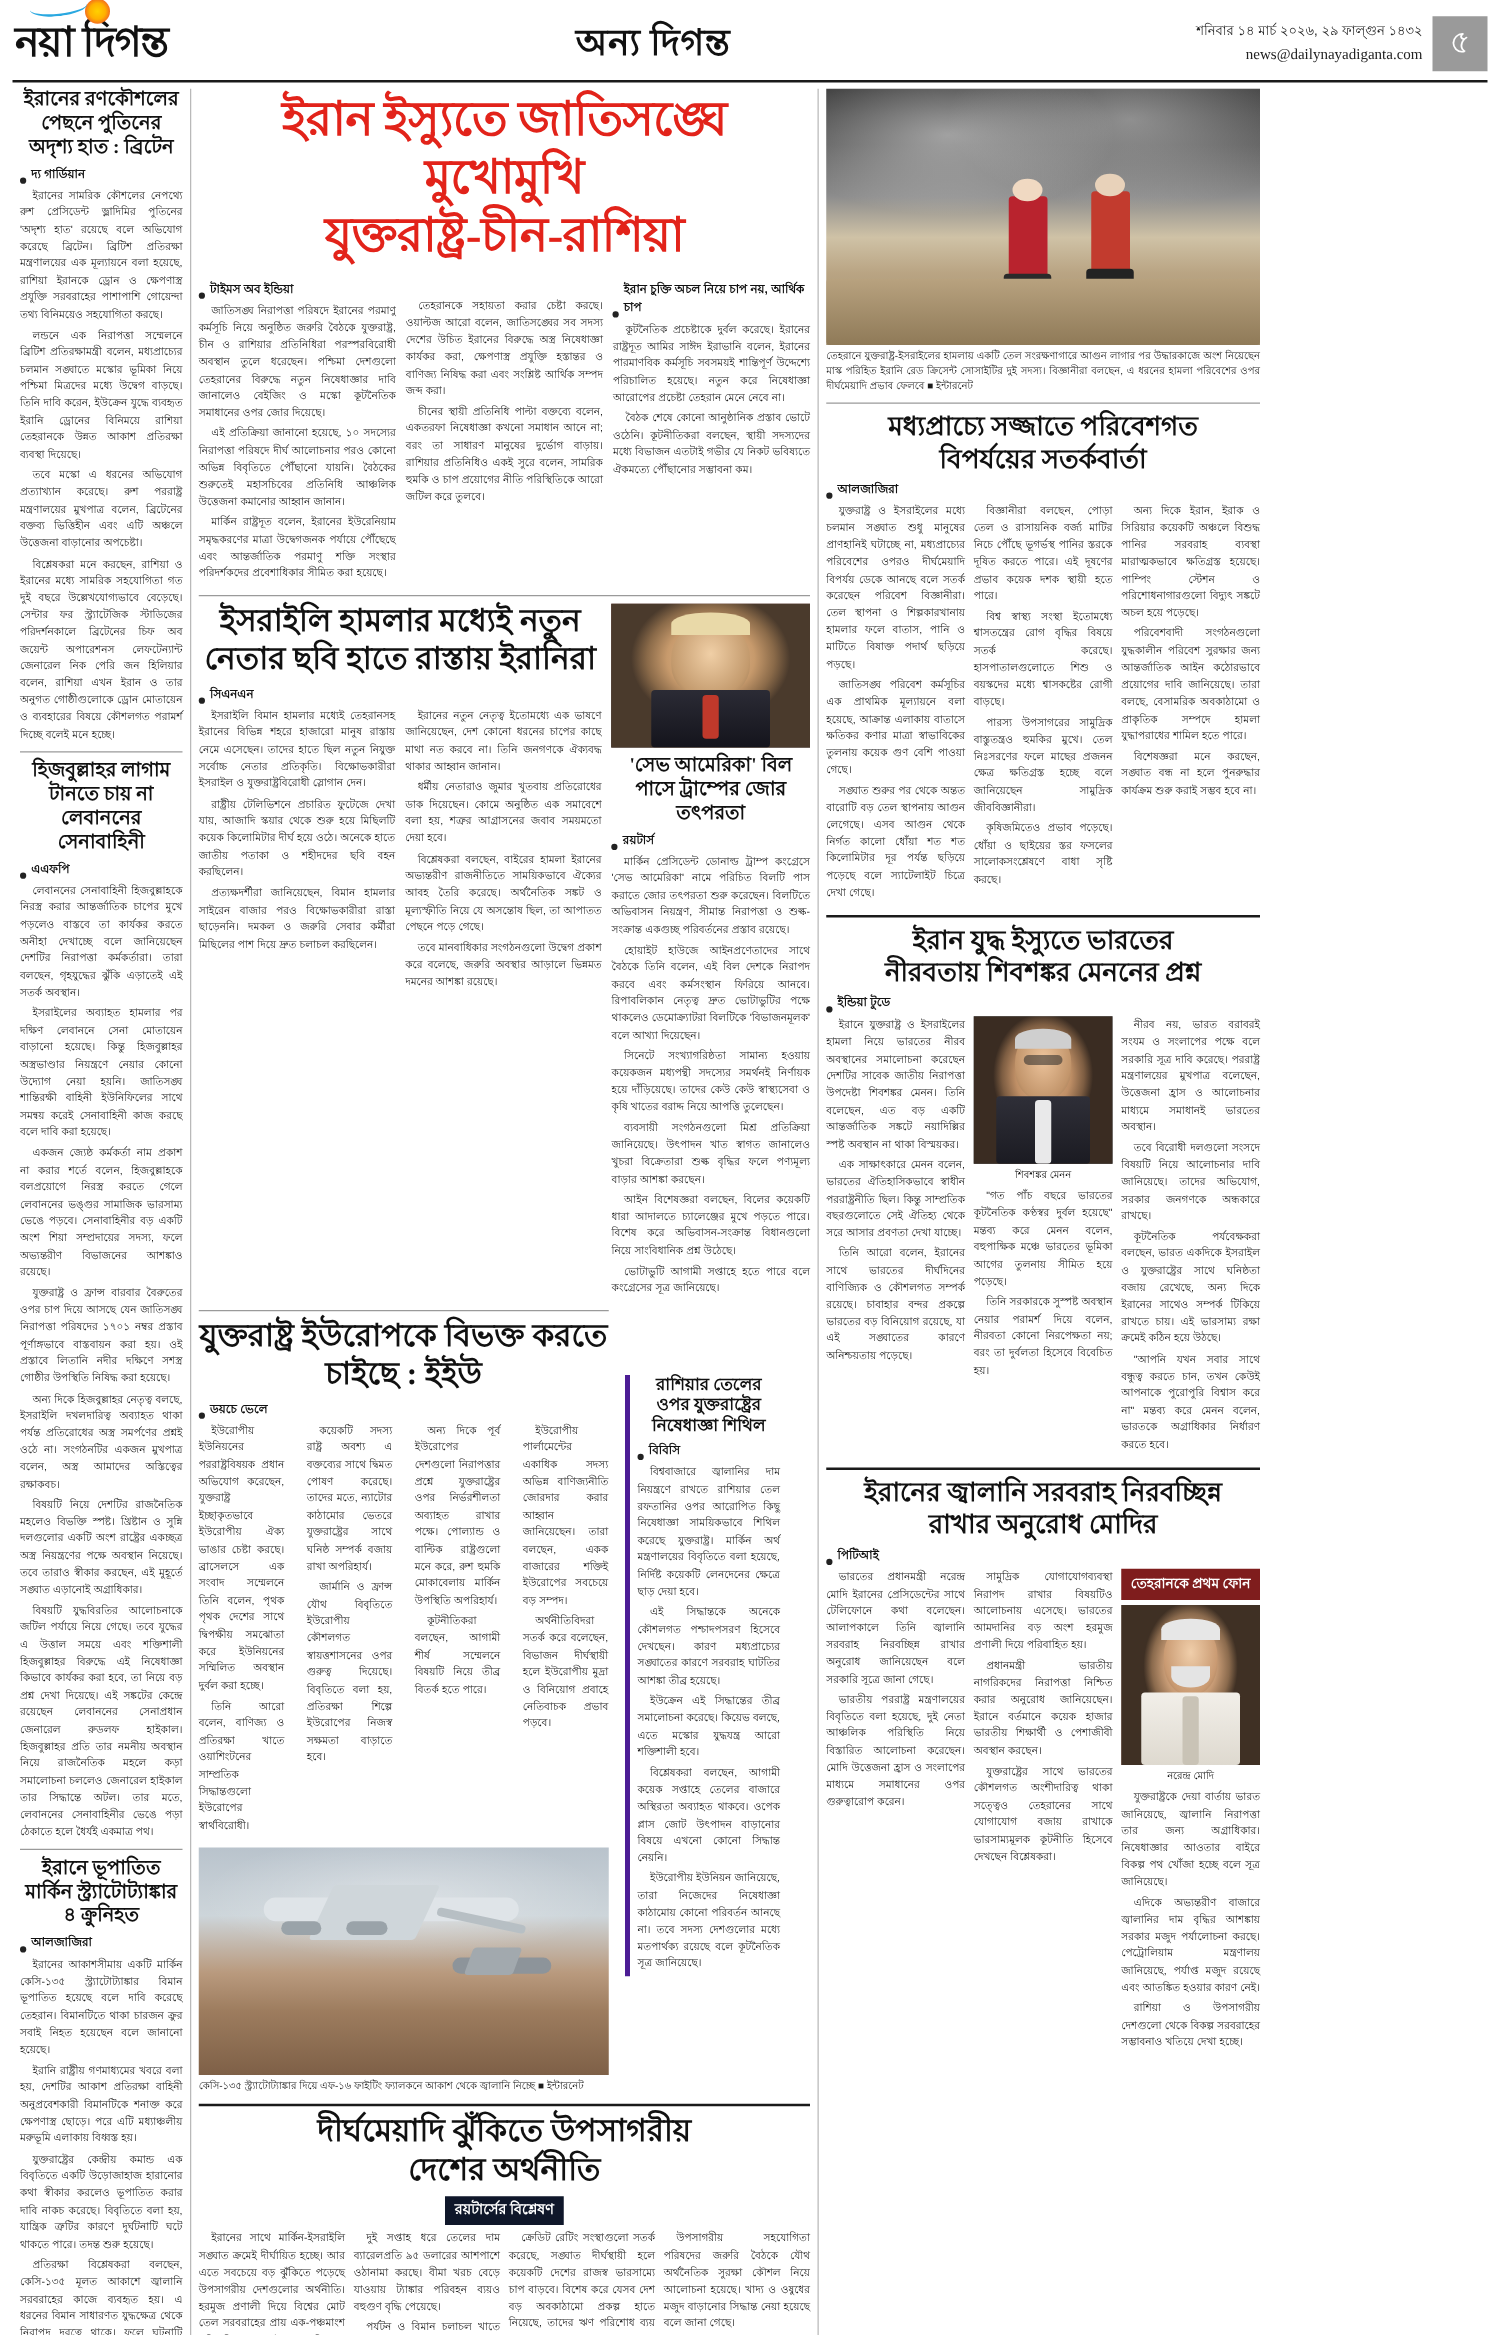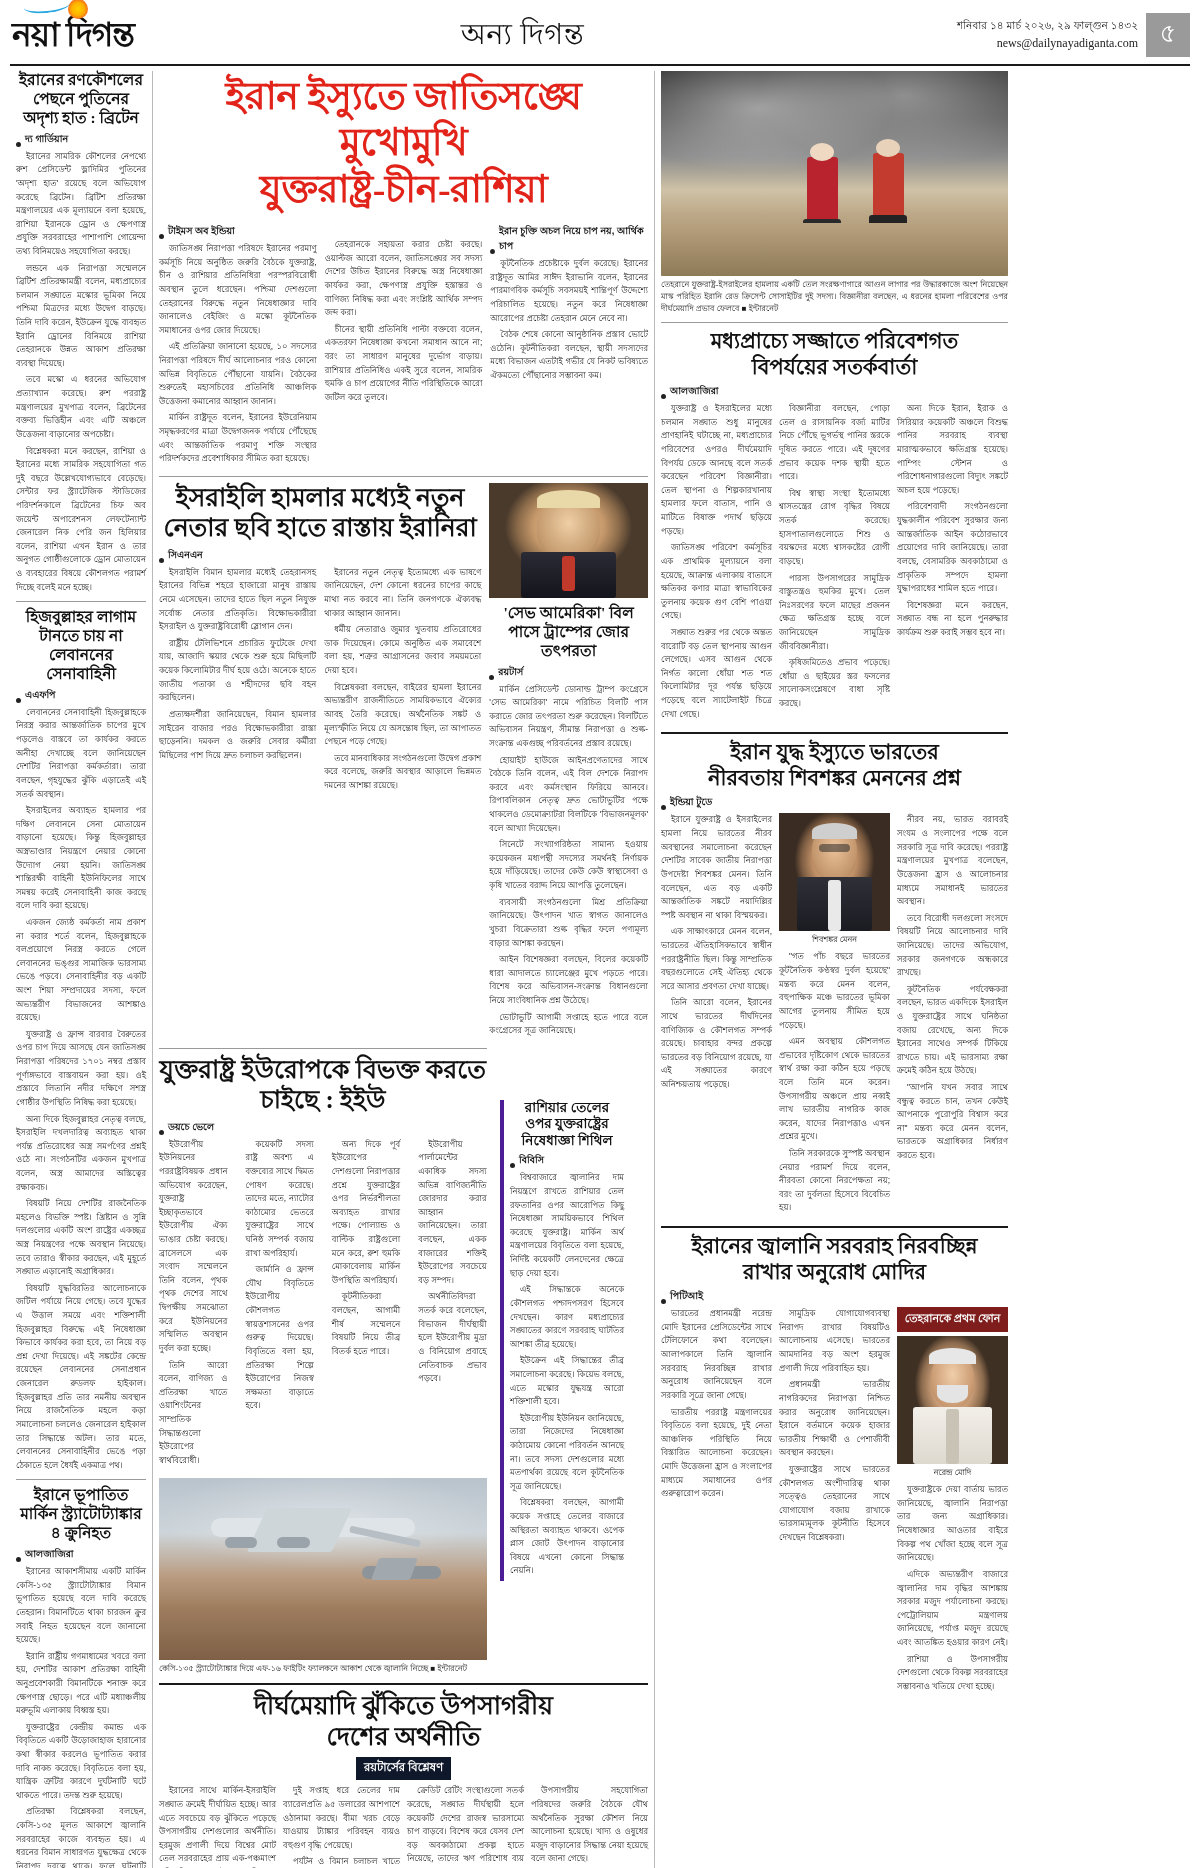--- a/index.html
+++ b/index.html
@@ -25,21 +25,21 @@
     position:absolute; left:58px; top:-9px; width:20px; height:20px; border-radius:50%;
     background:radial-gradient(circle at 50% 50%, #ffd100 0%, #ffb000 45%, #f26522 75%, rgba(242,101,34,0) 100%);
   }
   .logo-swish {
     position:absolute; left:14px; top:-4px; width:46px; height:9px;
     border-bottom:2.5px solid #2aa8e0; border-radius:0 0 60% 60%/0 0 100% 100%;
     transform:rotate(-6deg);
   }
   .section-title {
     flex:1; text-align:center;
-    font-family:"Liberation Serif", serif; font-weight:normal;
+    font-family:"Liberation Serif", serif; font-weight:bold;
     font-size:29px; color:#111; letter-spacing:0.5px;
   }
   .mast-right { width:320px; text-align:right; display:flex; align-items:center; justify-content:flex-end; gap:8px; }
   .mast-meta { font-size:10.5px; line-height:1.5; color:#222; text-align:right; }
   .mast-meta .email { font-family:"Liberation Serif", serif; font-size:12px; }
   .mast-badge {
     width:44px; height:44px; background:#9a9a9a; color:#fff;
     display:flex; align-items:center; justify-content:center;
     font-size:26px; font-family:"Liberation Serif", serif;
   }
@@ -418,21 +418,20 @@
               <div class="fig" style="left:30%; top:10%; width:40%; height:46%; border-radius:46%; background:radial-gradient(ellipse at 50% 40%,#ecc39b,#c2956b 70%,#8a6a49 100%);"></div>
               <div class="fig" style="left:30%; top:8%; width:40%; height:14%; border-radius:50% 50% 0 0; background:#cfcfcf;"></div>
               <div class="fig" style="left:36%; top:26%; width:28%; height:7%; border-radius:8px; background:rgba(40,40,40,.55);"></div>
               <div class="fig" style="left:16%; top:54%; width:68%; height:46%; background:linear-gradient(180deg,#2f2f38,#1b1b22);"></div>
               <div class="fig" style="left:44%; top:56%; width:12%; height:44%; background:#e9e9ea;"></div>
             </div>
           </div>
           <div class="photo-name">শিবশঙ্কর মেনন</div>
           <div class="body-txt mt4">
               <p>"গত পাঁচ বছরে ভারতের কূটনৈতিক কণ্ঠস্বর দুর্বল হয়েছে" মন্তব্য করে মেনন বলেন, বহুপাক্ষিক মঞ্চে ভারতের ভূমিকা আগের তুলনায় সীমিত হয়ে পড়েছে।</p>
-              <p>এমন অবস্থায় কৌশলগত প্রভাবের দৃষ্টিকোণ থেকে ভারতের স্বার্থ রক্ষা করা কঠিন হয়ে পড়ছে বলে তিনি মনে করেন। উপসাগরীয় অঞ্চলে প্রায় নব্বই লাখ ভারতীয় নাগরিক কাজ করেন, যাদের নিরাপত্তাও এখন প্রশ্নের মুখে।</p>
               <p>তিনি সরকারকে সুস্পষ্ট অবস্থান নেয়ার পরামর্শ দিয়ে বলেন, নীরবতা কোনো নিরপেক্ষতা নয়; বরং তা দুর্বলতা হিসেবে বিবেচিত হয়।</p>
             </div>
         </div>
         <div style="width:33.3%;" class="body-txt">
             <p>নীরব নয়, ভারত বরাবরই সংযম ও সংলাপের পক্ষে বলে সরকারি সূত্র দাবি করেছে। পররাষ্ট্র মন্ত্রণালয়ের মুখপাত্র বলেছেন, উত্তেজনা হ্রাস ও আলোচনার মাধ্যমে সমাধানই ভারতের অবস্থান।</p>
             <p>তবে বিরোধী দলগুলো সংসদে বিষয়টি নিয়ে আলোচনার দাবি জানিয়েছে। তাদের অভিযোগ, সরকার জনগণকে অন্ধকারে রাখছে।</p>
             <p>কূটনৈতিক পর্যবেক্ষকরা বলছেন, ভারত একদিকে ইসরাইল ও যুক্তরাষ্ট্রের সাথে ঘনিষ্ঠতা বজায় রেখেছে, অন্য দিকে ইরানের সাথেও সম্পর্ক টিকিয়ে রাখতে চায়। এই ভারসাম্য রক্ষা ক্রমেই কঠিন হয়ে উঠছে।</p>
             <p>"আপনি যখন সবার সাথে বন্ধুত্ব করতে চান, তখন কেউই আপনাকে পুরোপুরি বিশ্বাস করে না" মন্তব্য করে মেনন বলেন, ভারতকে অগ্রাধিকার নির্ধারণ করতে হবে।</p>
           </div>
       </div>
@@ -480,18 +479,18 @@
   <div style="position:absolute; left:500px; top:1100px; width:130px; padding:0 6px; border-left:4px solid #4c1d95;">
     <div class="hl hl-xs">রাশিয়ার তেলের ওপর যুক্তরাষ্ট্রের নিষেধাজ্ঞা শিথিল</div>
     <div class="byline">
       <span class="bullet"></span>
       <span>বিবিসি</span>
     </div>
     <div class="body-txt">
         <p>বিশ্ববাজারে জ্বালানির দাম নিয়ন্ত্রণে রাখতে রাশিয়ার তেল রফতানির ওপর আরোপিত কিছু নিষেধাজ্ঞা সাময়িকভাবে শিথিল করেছে যুক্তরাষ্ট্র। মার্কিন অর্থ মন্ত্রণালয়ের বিবৃতিতে বলা হয়েছে, নির্দিষ্ট কয়েকটি লেনদেনের ক্ষেত্রে ছাড় দেয়া হবে।</p>
         <p>এই সিদ্ধান্তকে অনেকে কৌশলগত পশ্চাদপসরণ হিসেবে দেখছেন। কারণ মধ্যপ্রাচ্যের সঙ্ঘাতের কারণে সরবরাহ ঘাটতির আশঙ্কা তীব্র হয়েছে।</p>
         <p>ইউক্রেন এই সিদ্ধান্তের তীব্র সমালোচনা করেছে। কিয়েভ বলছে, এতে মস্কোর যুদ্ধযন্ত্র আরো শক্তিশালী হবে।</p>
+        <p>বিশ্লেষকরা বলছেন, আগামী কয়েক সপ্তাহে তেলের বাজারে অস্থিরতা অব্যাহত থাকবে। ওপেক প্লাস জোট উৎপাদন বাড়ানোর বিষয়ে এখনো কোনো সিদ্ধান্ত নেয়নি।</p>
         <p>ইউরোপীয় ইউনিয়ন জানিয়েছে, তারা নিজেদের নিষেধাজ্ঞা কাঠামোয় কোনো পরিবর্তন আনছে না। তবে সদস্য দেশগুলোর মধ্যে মতপার্থক্য রয়েছে বলে কূটনৈতিক সূত্র জানিয়েছে।</p>
-        <p>বিশ্লেষকরা বলছেন, আগামী কয়েক সপ্তাহে তেলের বাজারে অস্থিরতা অব্যাহত থাকবে। ওপেক প্লাস জোট উৎপাদন বাড়ানোর বিষয়ে এখনো কোনো সিদ্ধান্ত নেয়নি।</p>
       </div>
   </div>
 
 </div>
 
 </body></html>

